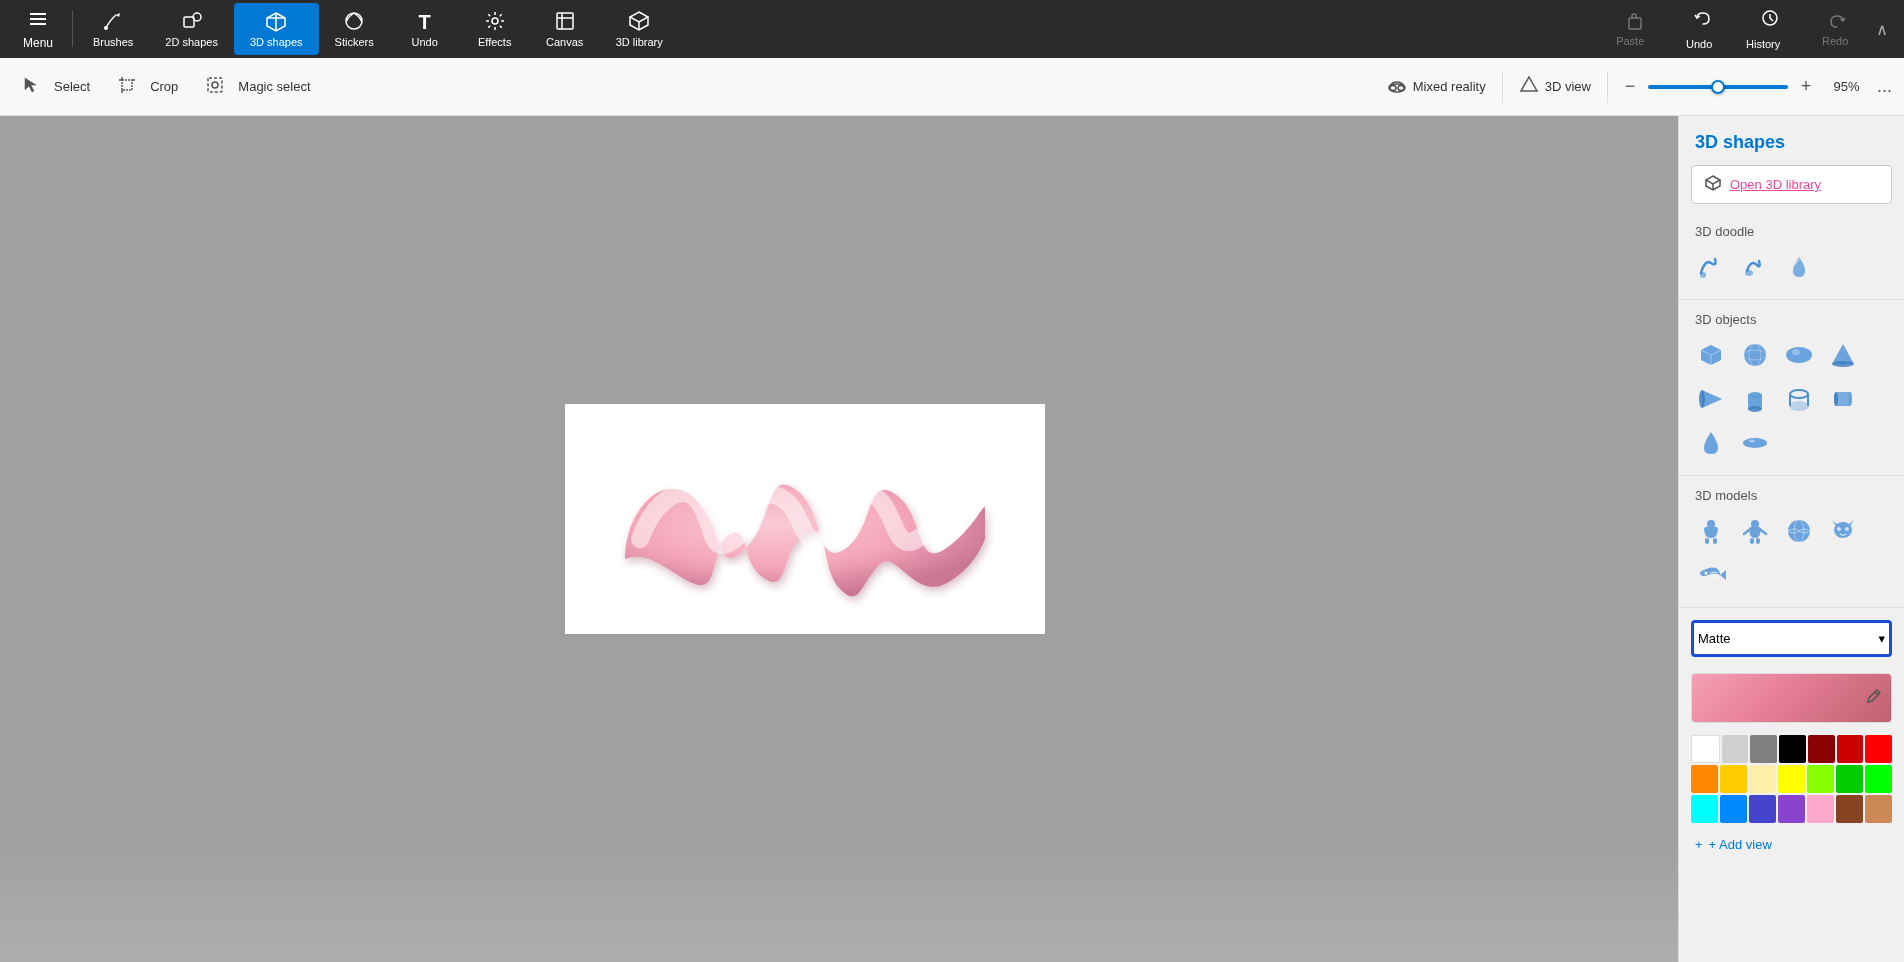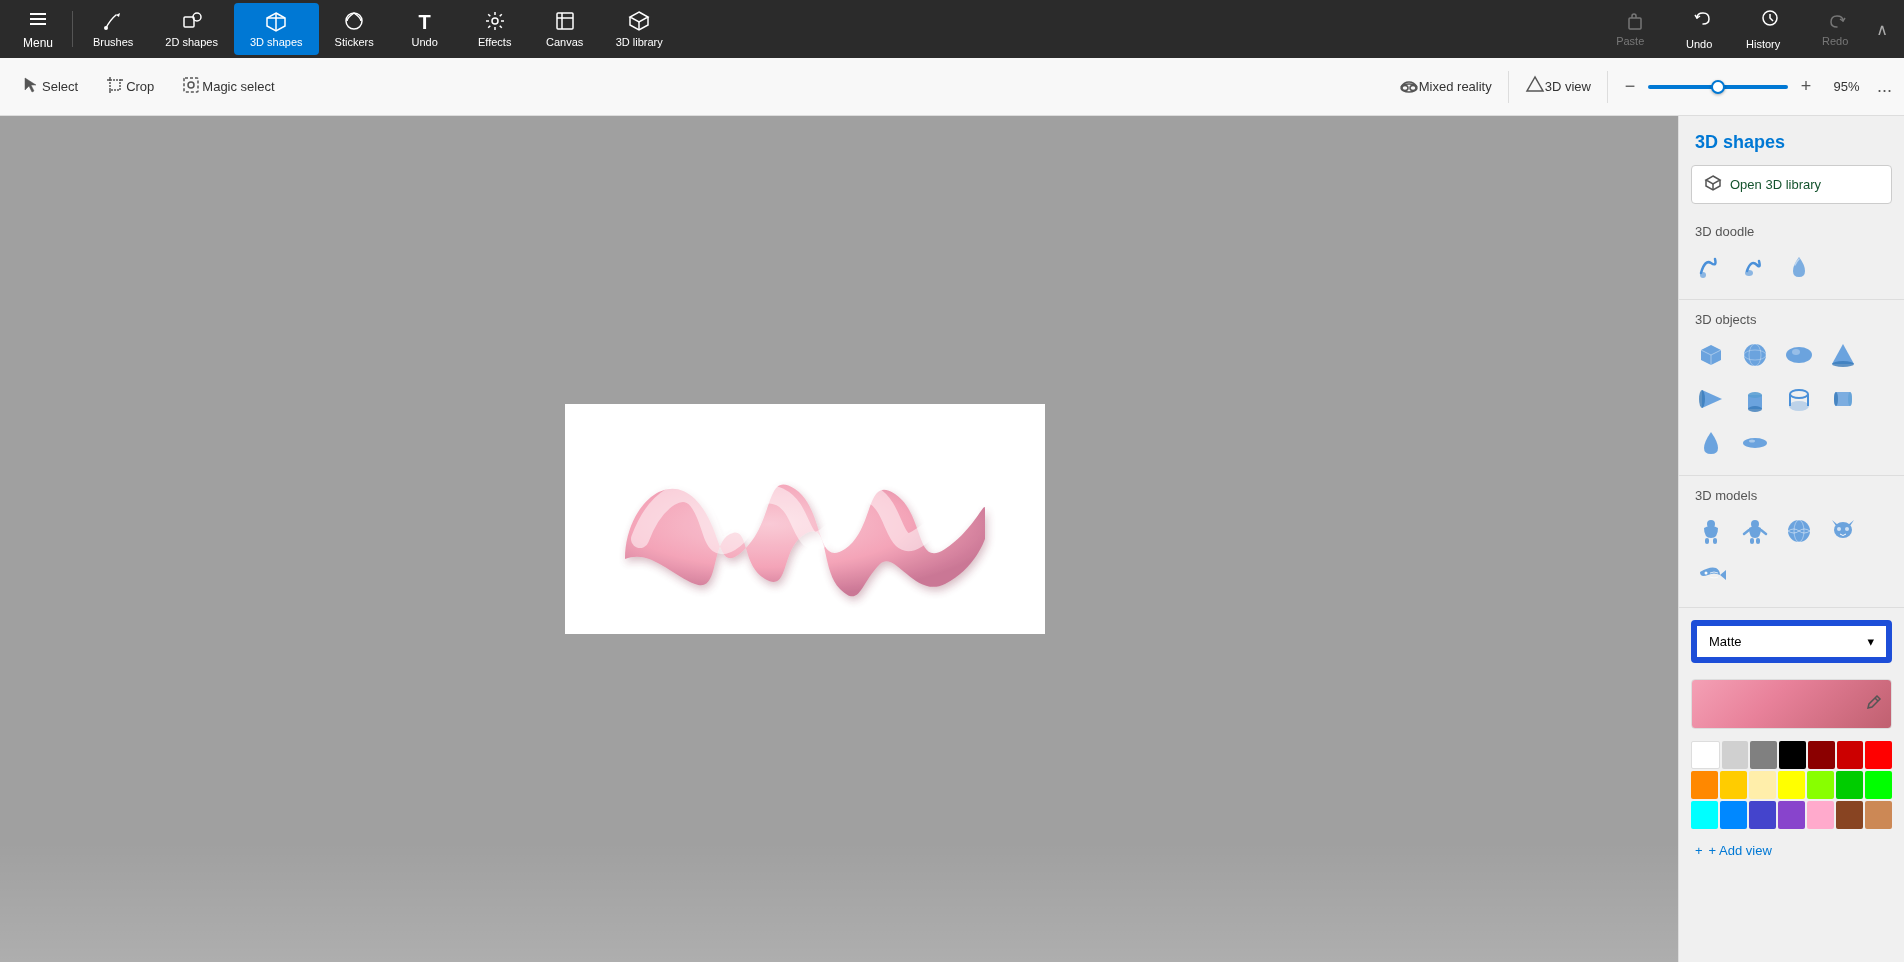--- a/index.html
+++ b/index.html
@@ -75,35 +75,35 @@
       align-items: center;
       background: #f8f8f8;
       height: 58px;
       border-bottom: 1px solid #ddd;
       padding: 0 8px;
       gap: 0;
     }
     .sec-tool {
       display: flex;
       align-items: center;
-      gap: 2px;
+      gap: 14px;
       padding: 6px 14px;
       font-size: 13px;
       cursor: pointer;
       border-radius: 4px;
       color: #333;
       height: 44px;
       justify-content: space-between;
     }
     .sec-separator { width: 1px; background: #ddd; height: 32px; margin: 0 8px; }
     .sec-spacer { flex: 1; }
     .view-btn {
       display: flex;
       align-items: center;
-      gap: 0;
+      gap: 6px;
       font-size: 13px;
       cursor: pointer;
       color: #333;
       padding: 4px 8px;
     }
     .zoom-controls {
       display: flex;
       align-items: center;
       gap: 4px;
     }
@@ -213,21 +213,22 @@
       display: flex;
       align-items: center;
       gap: 8px;
       margin: 4px 12px 12px;
       padding: 8px 12px;
       border: 1px solid #ccc;
       border-radius: 4px;
       background: white;
       cursor: pointer;
       font-size: 13px;
-      color: #14532d;
+      color: #ec4899;
+      text-decoration: underline;
     }
     .section-label {
       font-size: 13px;
       color: #555;
       padding: 8px 16px 4px;
       font-weight: 400;
     }
     .shapes-grid {
       display: flex;
       flex-wrap: wrap;
@@ -245,23 +246,23 @@
       font-size: 22px;
     }
     .panel-divider { height: 1px; background: #ddd; margin: 4px 0; }
 
     
     .material-dropdown {
       display: flex;
       align-items: center;
       justify-content: space-between;
       margin: 8px 12px;
-      padding: 8px 12px;
+      padding: 8px 4px;
       background: white;
-      border: 6px solid #1d4ed8;
+      border: 3px solid #1d4ed8;
       border-radius: 4px;
       cursor: pointer;
       font-size: 13px;
     }
 
     
     .color-swatch-preview {
       margin: 8px 12px;
       height: 50px;
       border-radius: 4px;

